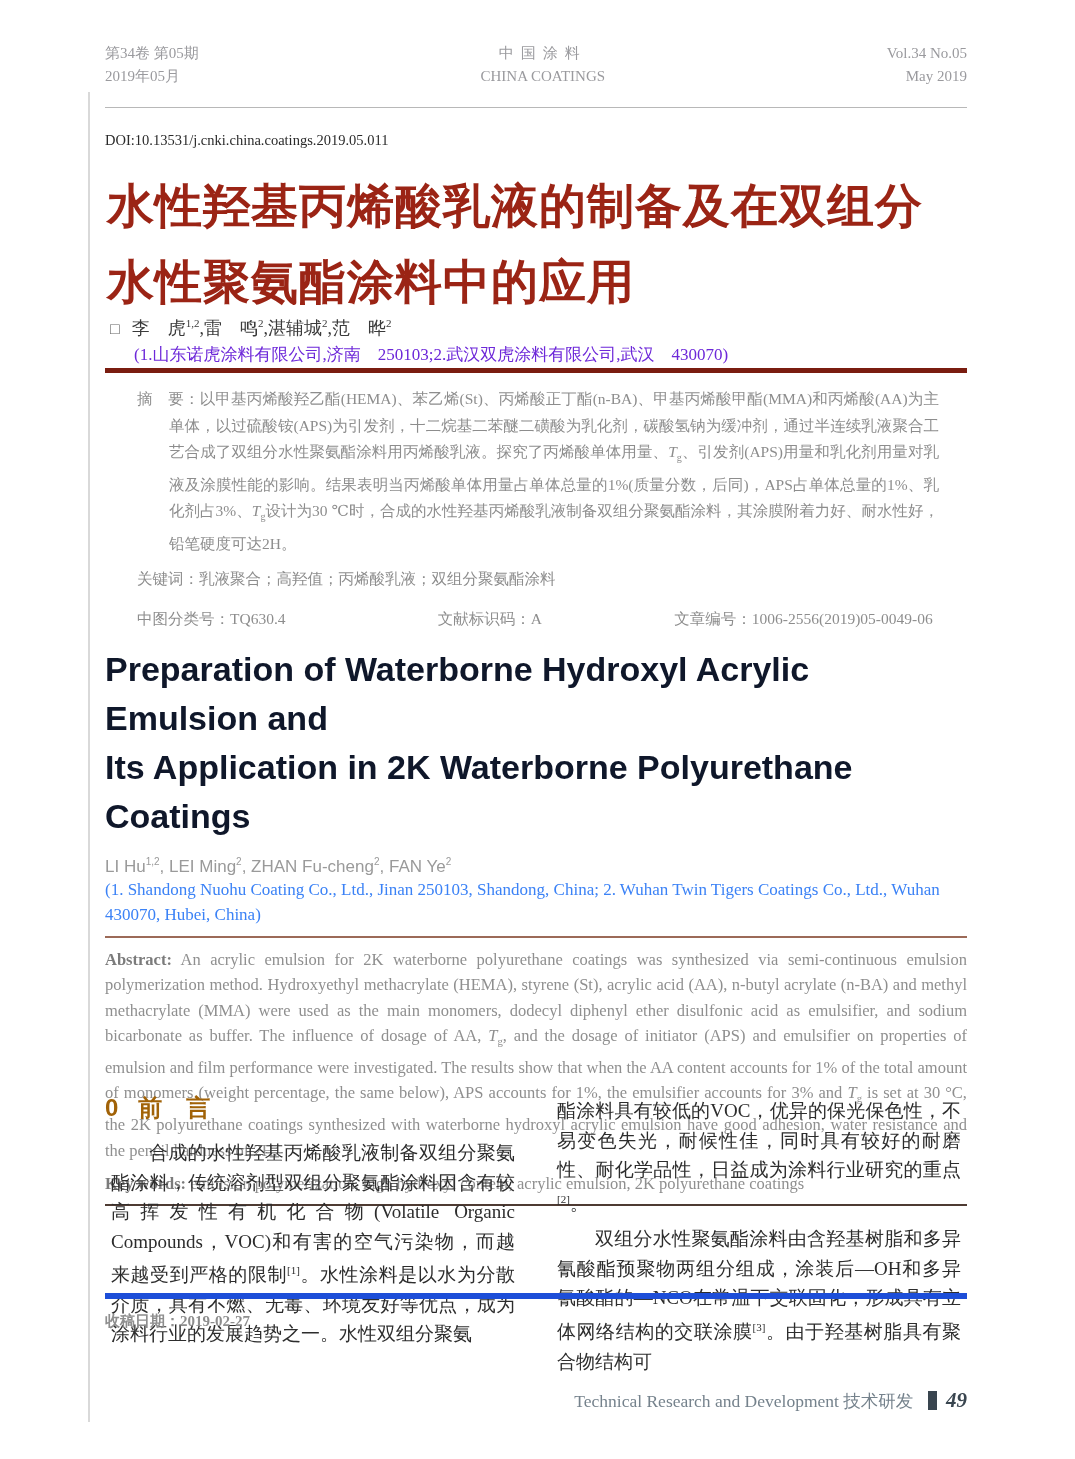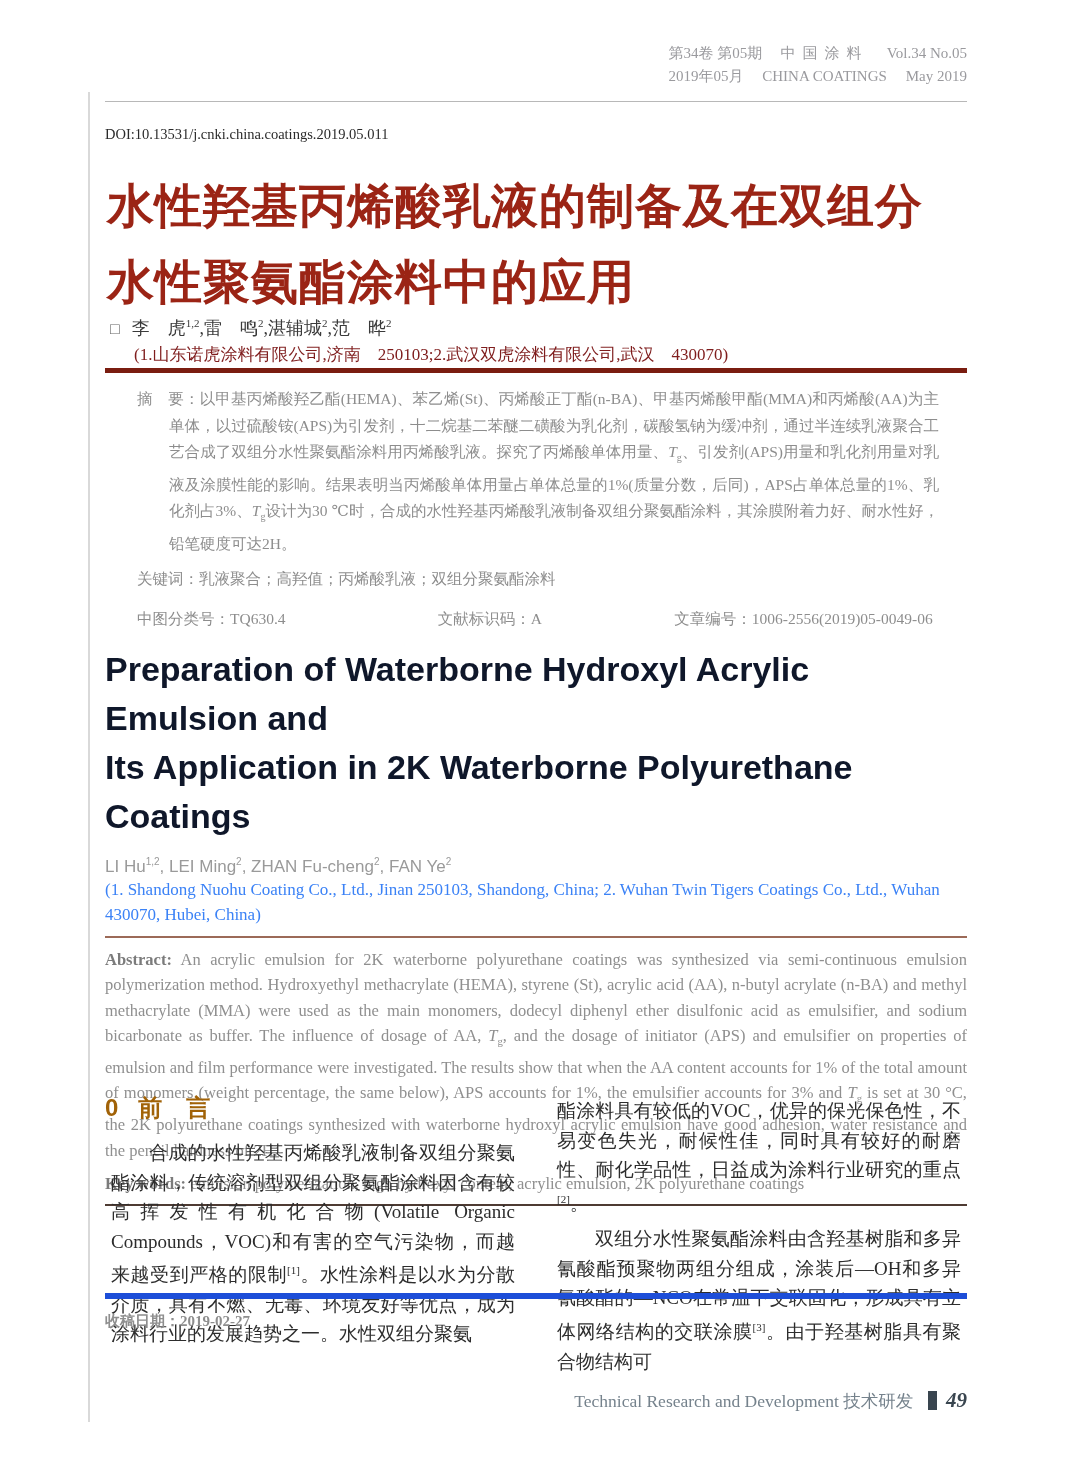--- a/index.html
+++ b/index.html
@@ -5,36 +5,36 @@
   html,body{margin:0;padding:0;}
   body{
     width:1075px;height:1459px;position:relative;background:#ffffff;
     font-family:"Liberation Serif","DejaVu Serif",serif;color:#333;
     overflow:hidden;
   }
   .edge{position:absolute;left:88px;top:92px;width:2px;height:1330px;background:#d9d9d9;}
 
   
   .header-wrap{position:absolute;left:105px;top:42px;width:862px;}
-  .hdr{display:flex;justify-content:flex-end;align-items:flex-start;
+  .hdr{display:flex;justify-content:space-between;align-items:flex-start;
        color:#9a9a9e;font-size:15px;line-height:23px;
-       border-bottom:1px solid #b8b8b8;padding-bottom:13px;}
+       border-bottom:1px solid #b8b8b8;padding-bottom:19px;}
   .h-center{text-align:center;}
   .h-right{text-align:right;}
   .jzh{letter-spacing:7px;}
   .doi{margin-top:24px;color:#2a2a2a;font-size:14.5px;}
 
   
   .title-zh{position:absolute;left:107px;top:168px;width:900px;margin:0;
     font-family:"Liberation Sans","DejaVu Sans",sans-serif;font-weight:900;
     font-size:47px;line-height:76px;color:#9b2415;letter-spacing:1px;}
   .authors-zh{position:absolute;left:110px;top:316px;font-size:18px;color:#3a3a3a;}
   .authors-zh .marker{color:#666;font-size:16px;margin-right:12px;}
   .authors-zh sup{font-size:11px;}
-  .affil-zh{position:absolute;left:134px;top:343px;font-size:17px;color:#7f1d1d;}
+  .affil-zh{position:absolute;left:134px;top:343px;font-size:17px;color:#6d28d9;}
   .rule{background:#7a1d10;}
   .rule1{position:absolute;left:105px;top:368px;width:862px;height:5px;}
 
   
   .zh-abs{position:absolute;left:105px;top:386px;width:862px;box-sizing:border-box;
     padding:0 28px 0 32px;color:#8d8d8d;font-size:15.5px;line-height:26.5px;}
   .abs-p{margin:0;text-align:justify;padding-left:32px;text-indent:-32px;}
   .tsym{font-style:italic;}
   sub{font-size:0.65em;}
   .kw-zh{margin:9px 0 0 0;}

